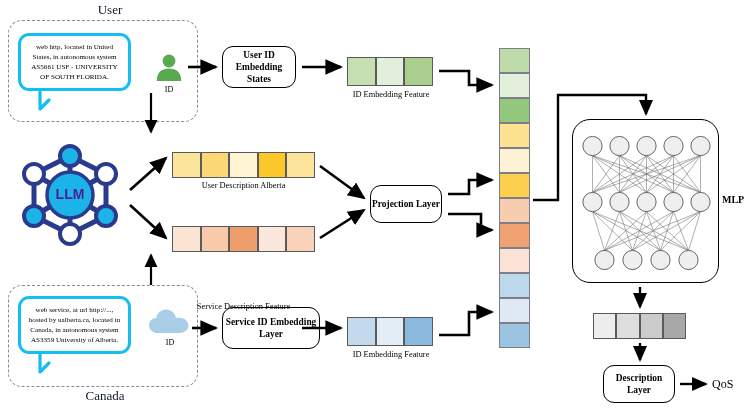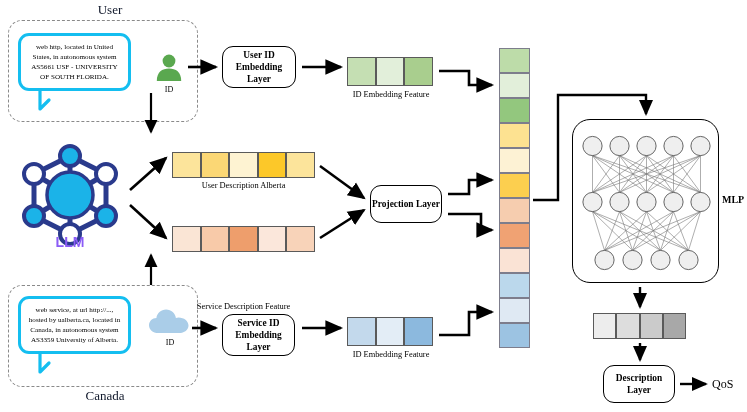--- a/index.html
+++ b/index.html
@@ -111,27 +111,27 @@
     <circle cx="56" cy="55" r="23" fill="#1BB3E8" stroke="#2A3A8C" stroke-width="3.5"></circle>
     <circle cx="56" cy="16" r="10" fill="#1BB3E8" stroke="#2A3A8C" stroke-width="4"></circle>
     <circle cx="20" cy="34" r="10" fill="#FFFFFF" stroke="#2A3A8C" stroke-width="4"></circle>
     <circle cx="92" cy="34" r="10" fill="#FFFFFF" stroke="#2A3A8C" stroke-width="4"></circle>
     <circle cx="20" cy="76" r="10" fill="#1BB3E8" stroke="#2A3A8C" stroke-width="4"></circle>
     <circle cx="92" cy="76" r="10" fill="#1BB3E8" stroke="#2A3A8C" stroke-width="4"></circle>
     <circle cx="56" cy="94" r="10" fill="#FFFFFF" stroke="#2A3A8C" stroke-width="4"></circle>
   </svg>
 </div>
 <div class="abs" style="left:14px;top:186px;width:112px;text-align:center;font-family:'Liberation Sans',sans-serif;
-            font-weight:bold;font-size:14px;color:#8b5cf6;margin-top:48px;">LLM</div>
+            font-weight:bold;font-size:14px;color:#4c1d95;">LLM</div>
 
 <div class="layerbox" style="left:222px;top:46px;width:74px;height:42px;">
-  <span>User ID Embedding Layer</span>
-</div>
-
-<div class="layerbox" style="left:222px;top:314px;width:73px;height:42px;">
+  <span>User ID Embedding States</span>
+</div>
+
+<div class="layerbox" style="left:222px;top:307px;width:98px;height:42px;">
   <span>Service ID Embedding Layer</span>
 </div>
 
 <div class="layerbox" style="left:370px;top:185px;width:72px;height:38px;">
   <span>Projection Layer</span>
 </div>
 
 <div class="layerbox" style="left:603px;top:365px;width:72px;height:38px;">
   <span>Description Layer</span>
 </div>

